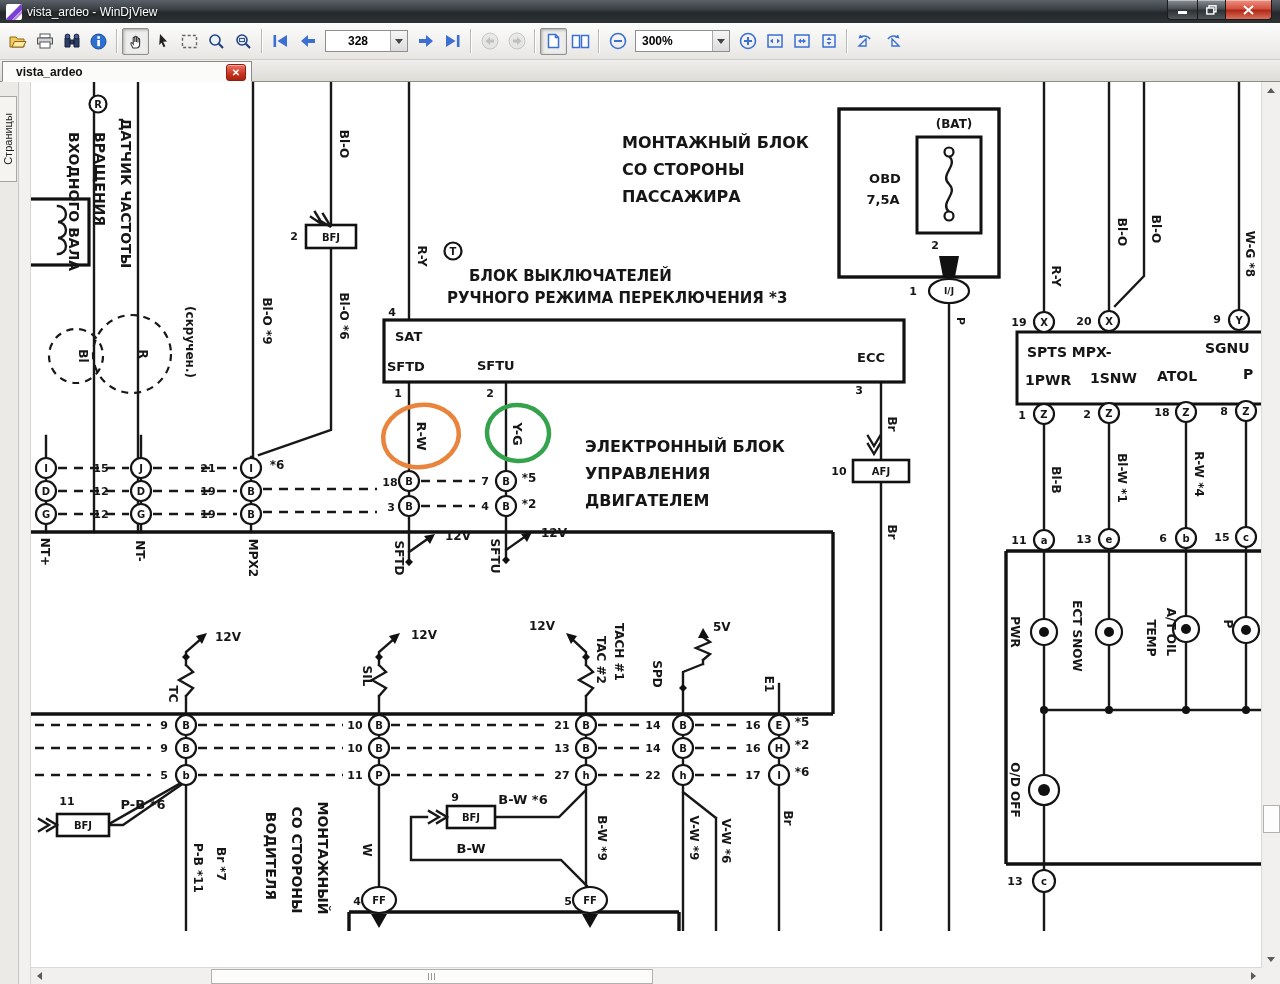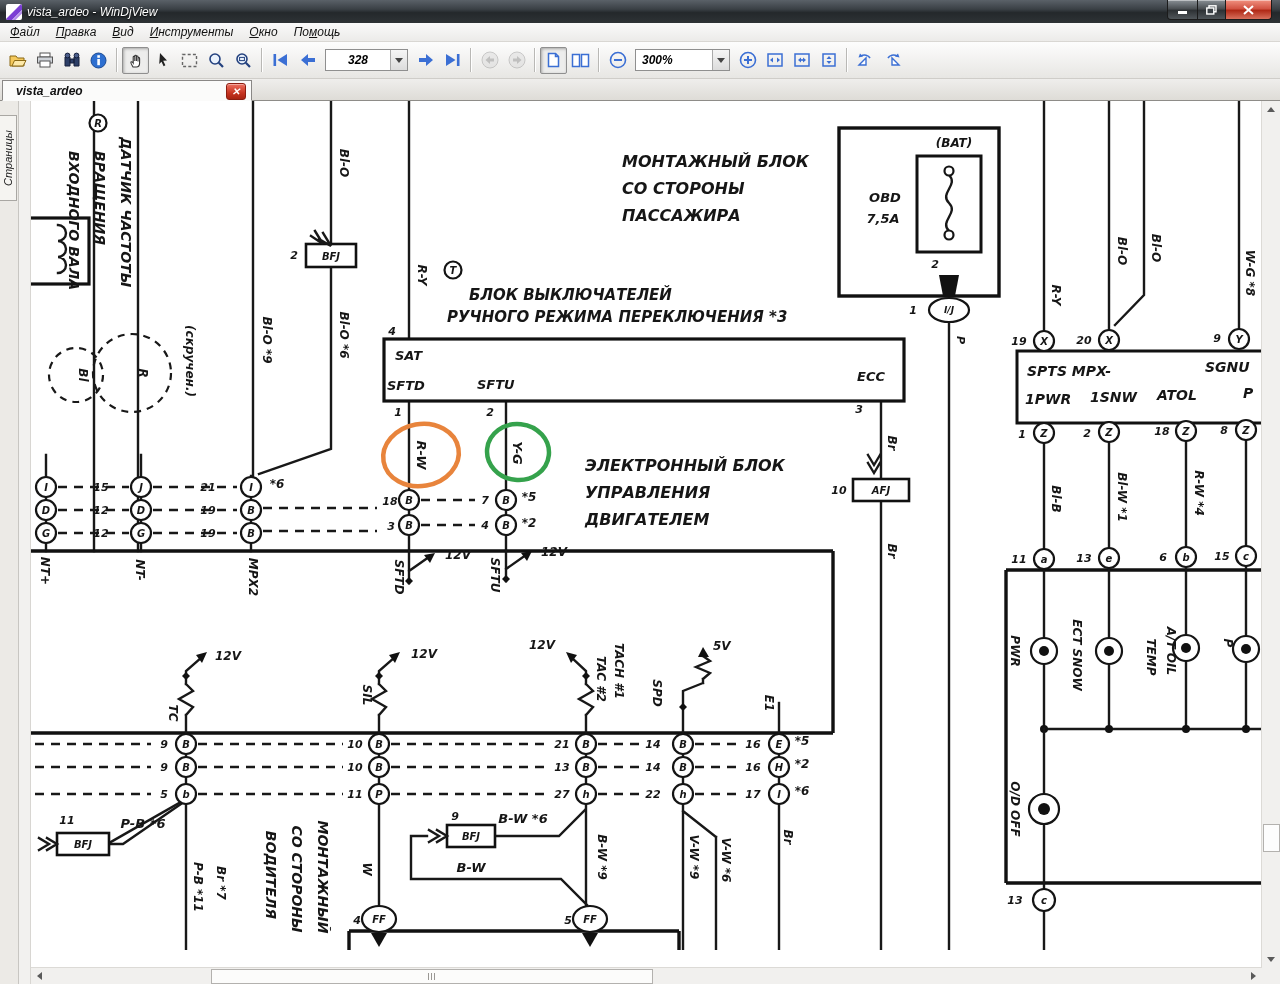--- a/index.html
+++ b/index.html
@@ -1,17 +1,17 @@
 <!DOCTYPE html>
 <html><head>
 <meta charset="utf-8">
 <style>
   html,body{margin:0;padding:0;width:1280px;height:984px;overflow:hidden;
     font-family:"Liberation Sans",sans-serif;background:#2a2d30;}
-  #win{position:absolute;inset:0;display:flex;flex-direction:column;font-style:italic;}
+  #win{position:absolute;inset:0;display:flex;flex-direction:column;}
   
   #titlebar{height:23px;background:linear-gradient(180deg,#5a6168 0%,#3a4045 40%,#24282b 55%,#2e3336 100%);
     display:flex;align-items:center;color:#fff;font-size:12px;position:relative;}
   #appicon{width:16px;height:16px;margin:0 5px 0 6px;background:#fff;border-radius:2px;position:relative;overflow:hidden;}
   #appicon:before{content:"";position:absolute;left:-3px;top:6px;width:26px;height:5px;background:#7b3fd4;transform:rotate(-45deg);}
   #appicon:after{content:"";position:absolute;left:-1px;top:11px;width:26px;height:2px;background:#b08ae8;transform:rotate(-45deg);}
   #wintitle{text-shadow:0 1px 2px #000;}
   #winbtns{position:absolute;right:8px;top:0;display:flex;}
   .wbtn{height:19px;border:1px solid #1b1b1b;border-top:none;display:flex;align-items:center;justify-content:center;
     background:linear-gradient(180deg,#8a9096,#4b5054 45%,#2e3235 55%,#50565a);box-shadow:inset 0 1px 0 rgba(255,255,255,.45);}
@@ -106,28 +106,20 @@
           </svg>
       </div>
       <div class="wbtn close">
         <svg width="11" height="10" class="ticon">
             <path d="M1,1 L10,9 M10,1 L1,9" stroke="#fff" stroke-width="2"></path>
           </svg>
       </div>
     </div>
   </div>
 
-  <div id="menubar">
-      <span class="menu-item"><u>Ф</u>айл</span>
-      <span class="menu-item"><u>П</u>равка</span>
-      <span class="menu-item"><u>В</u>ид</span>
-      <span class="menu-item"><u>И</u>нструменты</span>
-      <span class="menu-item"><u>О</u>кно</span>
-      <span class="menu-item">По<u>м</u>ощь</span>
-    </div>
 
   <div id="toolbar">
     <div class="tbtn">
       <svg width="18" height="16" class="ticon">
           <path d="M1,14 L1,4 L7,4 L8.5,6 L15,6 L15,14 Z" fill="#f5c95c" stroke="#8a6914" stroke-width="1"></path>
           <path d="M3,14 L5.5,8.5 L17,8.5 L14,14 Z" fill="#fde9a9" stroke="#8a6914" stroke-width="1"></path>
         </svg>
     </div>
     <div class="tbtn">
       <svg width="18" height="16" class="ticon">

